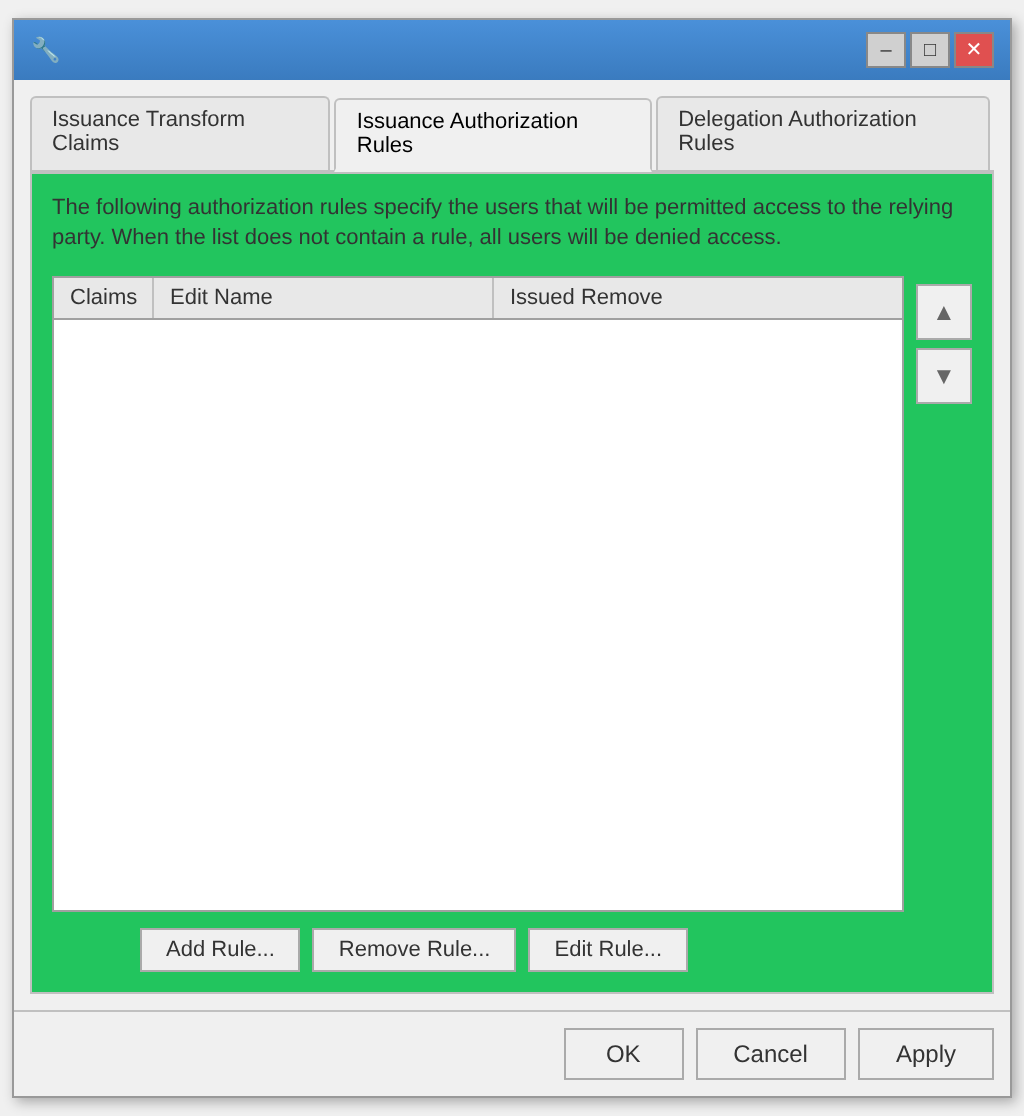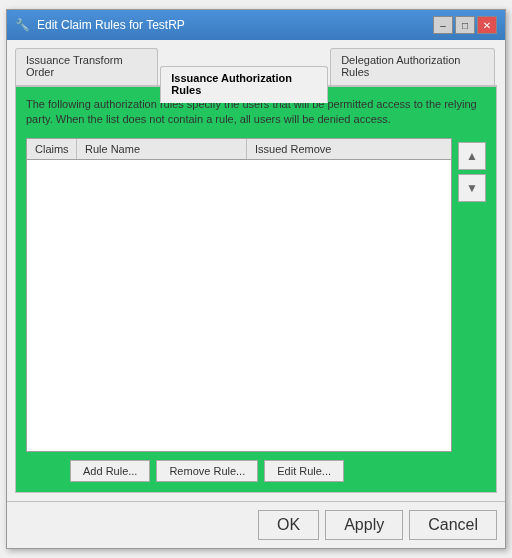--- a/index.html
+++ b/index.html
@@ -108,24 +108,24 @@
       margin-right: 2px;
       font-size: 11px;
       color: #333;
       border-radius: 3px 3px 0 0;
     }
 
     .tab.active {
       background: #f0f0f0;
       border-bottom: 2px solid #f0f0f0;
       color: #000;
-      font-weight: bold;
+      font-weight: normal;
       z-index: 1;
       position: relative;
-      top: 18px;
+      top: 1px;
     }
 
     .tab-content {
       flex: 1;
       border: 1px solid #c0c0c0;
       border-top: none;
       background: #22c55e;
       padding: 10px;
       display: flex;
       flex-direction: column;
@@ -234,59 +234,58 @@
       padding: 8px;
       border-top: 1px solid #c0c0c0;
       background: #f0f0f0;
     }
 
     .bottom-btn {
       padding: 5px 18px;
       background: #f0f0f0;
       border: 1px solid #aaa;
       cursor: pointer;
-      font-size: 16px;
+      font-size: 12px;
       color: #333;
       min-width: 60px;
     }
   </style>
 </head>
 <body>
 
 <div class="window">
 
   <div class="title-bar">
     <div class="title-bar-left">
       <div class="title-icon">🔧</div>
-      <span class="title-text">Edit Claim Rules for TestRP</span>
     </div>
     <div class="title-buttons">
       <div class="title-btn">–</div>
       <div class="title-btn">□</div>
       <div class="title-btn close">✕</div>
     </div>
   </div>
 
   <div class="window-content">
 
     <div class="tab-bar">
-      <div class="tab">Issuance Transform Order</div>
+      <div class="tab">Issuance Transform Claims</div>
       <div class="tab active">Issuance Authorization Rules</div>
       <div class="tab">Delegation Authorization Rules</div>
     </div>
 
     <div class="tab-content">
       <div class="description-text">The following authorization rules specify the users that will be permitted access to the relying party. When the list does not contain a rule, all users will be denied access.</div>
 
       <div class="main-area">
 
         <div class="table-container">
           <div class="table-header">
             <div class="table-header-cell">Claims</div>
-            <div class="table-header-cell">Rule Name</div>
+            <div class="table-header-cell">Edit Name</div>
             <div class="table-header-cell">Issued Remove</div>
           </div>
           <div class="table-body"></div>
         </div>
 
         <div class="side-buttons">
           <button class="arrow-btn">
             <span>▲</span>
           </button>
           <button class="arrow-btn">
@@ -298,16 +297,16 @@
       <div class="action-buttons">
         <button class="btn">Add Rule...</button>
         <button class="btn">Remove Rule...</button>
         <button class="btn">Edit Rule...</button>
       </div>
     </div>
   </div>
 
   <div class="bottom-bar">
     <button class="bottom-btn">OK</button>
+    <button class="bottom-btn">Cancel</button>
     <button class="bottom-btn">Apply</button>
-    <button class="bottom-btn">Cancel</button>
   </div>
 </div>
 
 </body></html>

